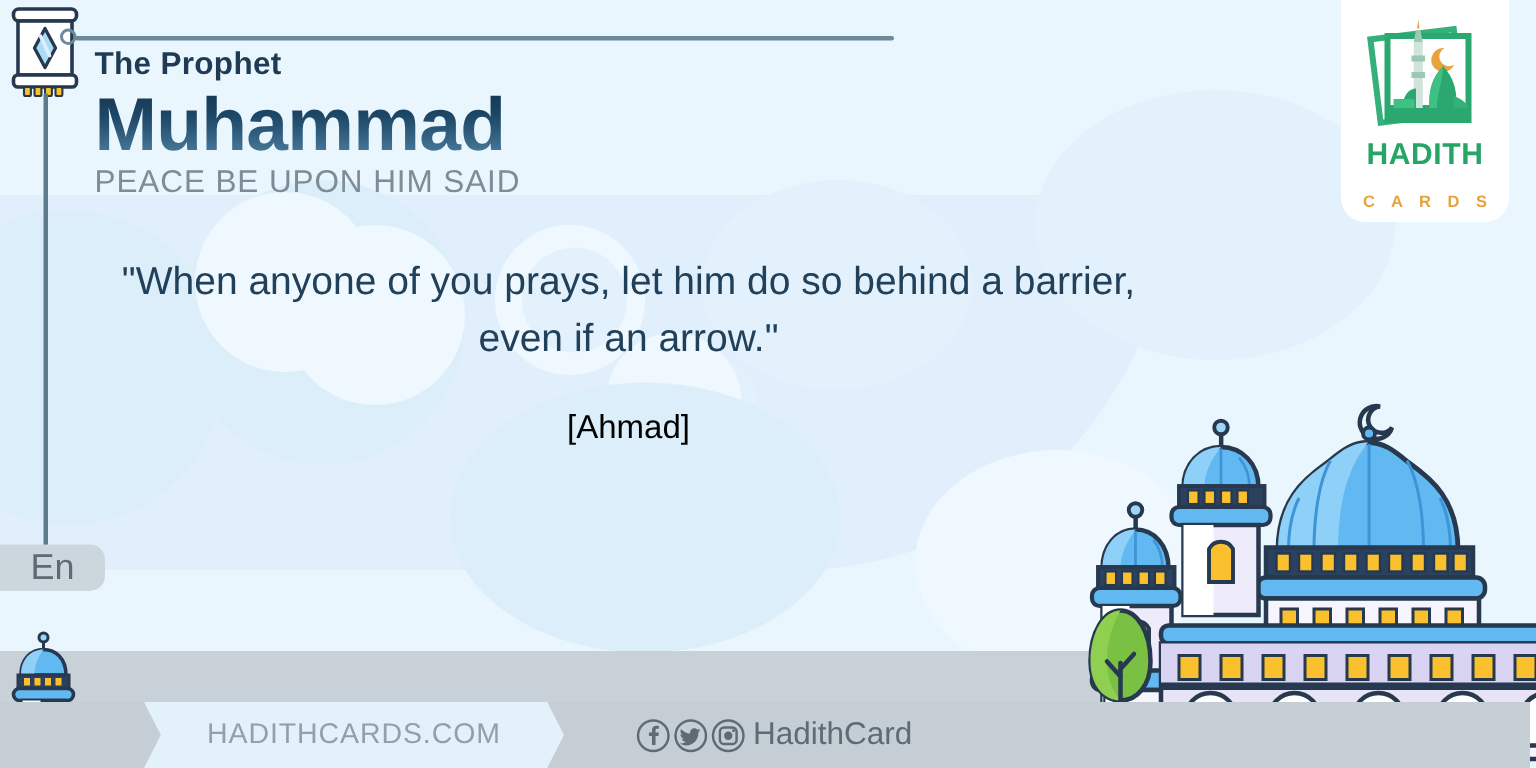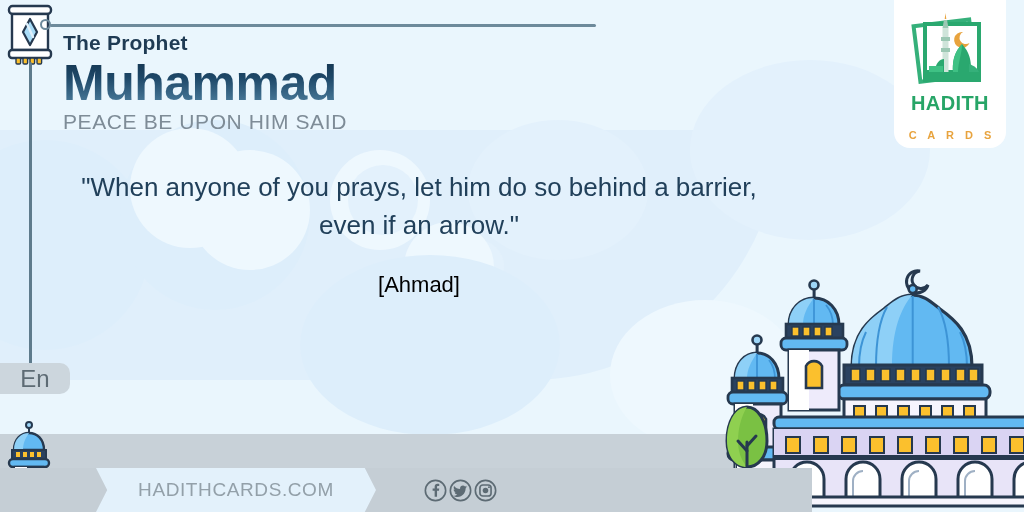--- a/index.html
+++ b/index.html
@@ -53,21 +53,21 @@
   #source{position:absolute;left:64px;top:272px;width:710px;text-align:center;
     font-size:22px;color:#000000;}
 
   
   #en-badge{position:absolute;left:0;top:363px;width:70px;height:31px;
     background:#ccd6dd;border-radius:0 10px 10px 0;
     display:flex;align-items:center;justify-content:center;
     font-size:24px;color:#5d6b74;}
 
   
-  #footer{position:absolute;left:0;bottom:0;width:812px;height:44px;background:#c5ced5;}
+  #footer{position:absolute;left:0;bottom:0;width:1020px;height:44px;background:#c5ced5;}
   #ribbon{position:absolute;left:96px;top:0;width:280px;height:44px;background:#e3f1fb;
     clip-path:polygon(0 0,96% 0,100% 50%,96% 100%,0 100%,4% 50%);}
   #ribbon-text{position:absolute;left:96px;top:0;width:280px;height:44px;
     display:flex;align-items:center;justify-content:center;
     font-size:19px;color:#93a0a9;letter-spacing:.6px;}
   #social{position:absolute;left:424px;top:0;height:44px;display:flex;align-items:center;gap:0;}
   .sicon{width:23px;height:23px;margin-right:2px;}
   #handle{font-size:21px;color:#5d6b74;margin-left:3px;}
 
   
@@ -312,16 +312,17 @@
       <svg class="sicon" viewBox="0 0 24 24">
         <circle cx="12" cy="12" r="10.6" fill="none" stroke="#5d6b74" stroke-width="1.7"></circle>
         <path d="M19 8.3 c-.5 .3 -1.1 .4 -1.7 .5 c.6 -.4 1.1 -1 1.3 -1.7 c-.6 .3 -1.2 .6 -1.9 .7 c-.5 -.6 -1.3 -1 -2.2 -1 c-1.7 0 -3 1.4 -3 3 c0 .2 0 .5 .1 .7 c-2.5 -.1 -4.8 -1.3 -6.3 -3.2 c-.3 .5 -.4 1 -.4 1.6 c0 1 .5 2 1.3 2.5 c-.5 0 -1 -.1 -1.4 -.4 c0 1.5 1 2.7 2.4 3 c-.3 .1 -.5 .1 -.8 .1 c-.2 0 -.4 0 -.6 -.1 c.4 1.2 1.5 2.1 2.8 2.1 c-1 .8 -2.3 1.3 -3.7 1.3 h-.7 c1.3 .8 2.9 1.3 4.6 1.3 c5.5 0 8.5 -4.6 8.5 -8.5 v-.4 c.6 -.4 1.1 -1 1.5 -1.6 z" fill="#5d6b74"></path>
       </svg>
       <svg class="sicon" viewBox="0 0 24 24">
         <circle cx="12" cy="12" r="10.6" fill="none" stroke="#5d6b74" stroke-width="1.7"></circle>
         <rect x="6.2" y="6.2" width="11.6" height="11.6" rx="3" fill="none" stroke="#5d6b74" stroke-width="1.7"></rect>
         <circle cx="12" cy="12" r="2.9" fill="#5d6b74"></circle>
         <circle cx="15.6" cy="8.5" r="1" fill="#5d6b74"></circle>
       </svg>
+      <span id="handle">HadithCard</span>
     </div>
   </div>
 
 </div>
 
 </body></html>

